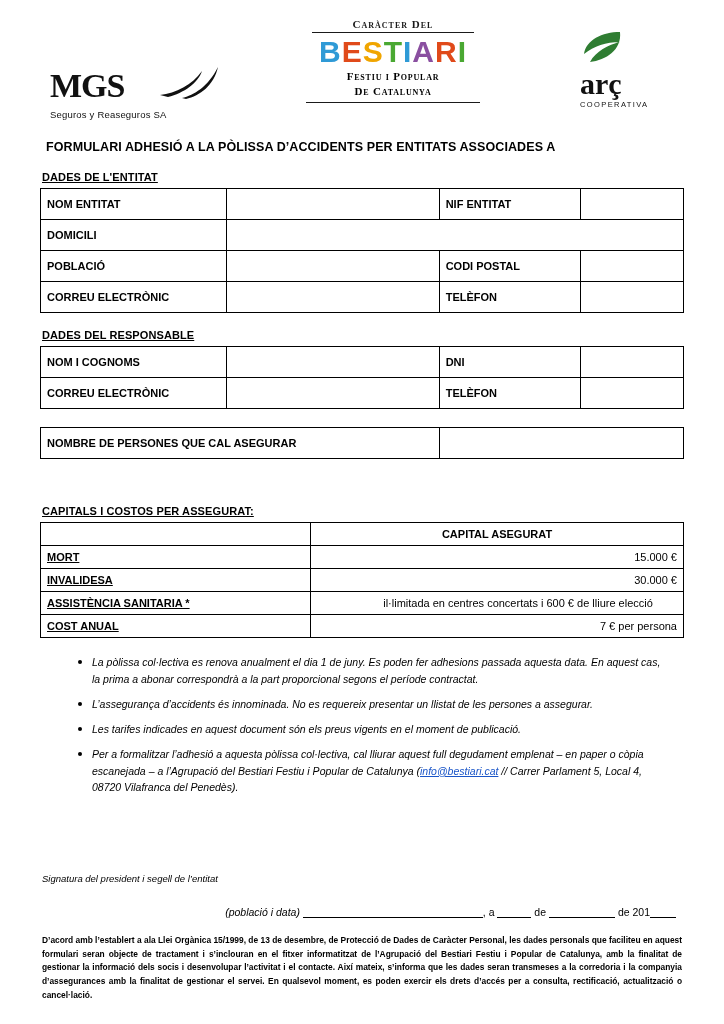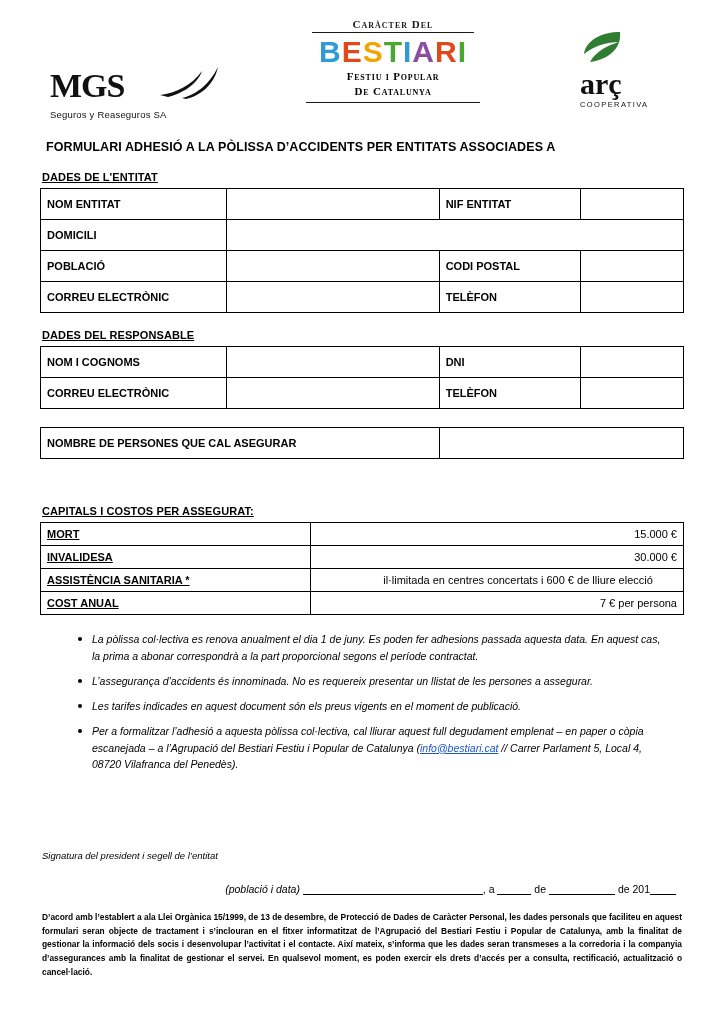--- a/index.html
+++ b/index.html
@@ -374,20 +374,24 @@
   </table>
 
   <div class="section-head" style="margin-top:46px">CAPITALS I COSTOS PER ASSEGURAT:</div>
   <table class="capitals">
     <colgroup>
         <col style="width:42%">
         <col style="width:58%">
       </colgroup>
     <tbody>
       <tr>
+        <td style="border:1px solid #000"></td>
+        <td class="head">CAPITAL ASEGURAT</td>
+      </tr>
+      <tr>
         <td class="rowlbl underline-lbl">MORT</td>
         <td class="val">15.000 €</td>
       </tr>
       <tr>
         <td class="rowlbl underline-lbl">INVALIDESA</td>
         <td class="val">30.000 €</td>
       </tr>
       <tr>
         <td class="rowlbl underline-lbl">ASSISTÈNCIA SANITARIA *</td>
         <td class="valc">il·limitada en centres concertats i 600 € de lliure elecció</td>

